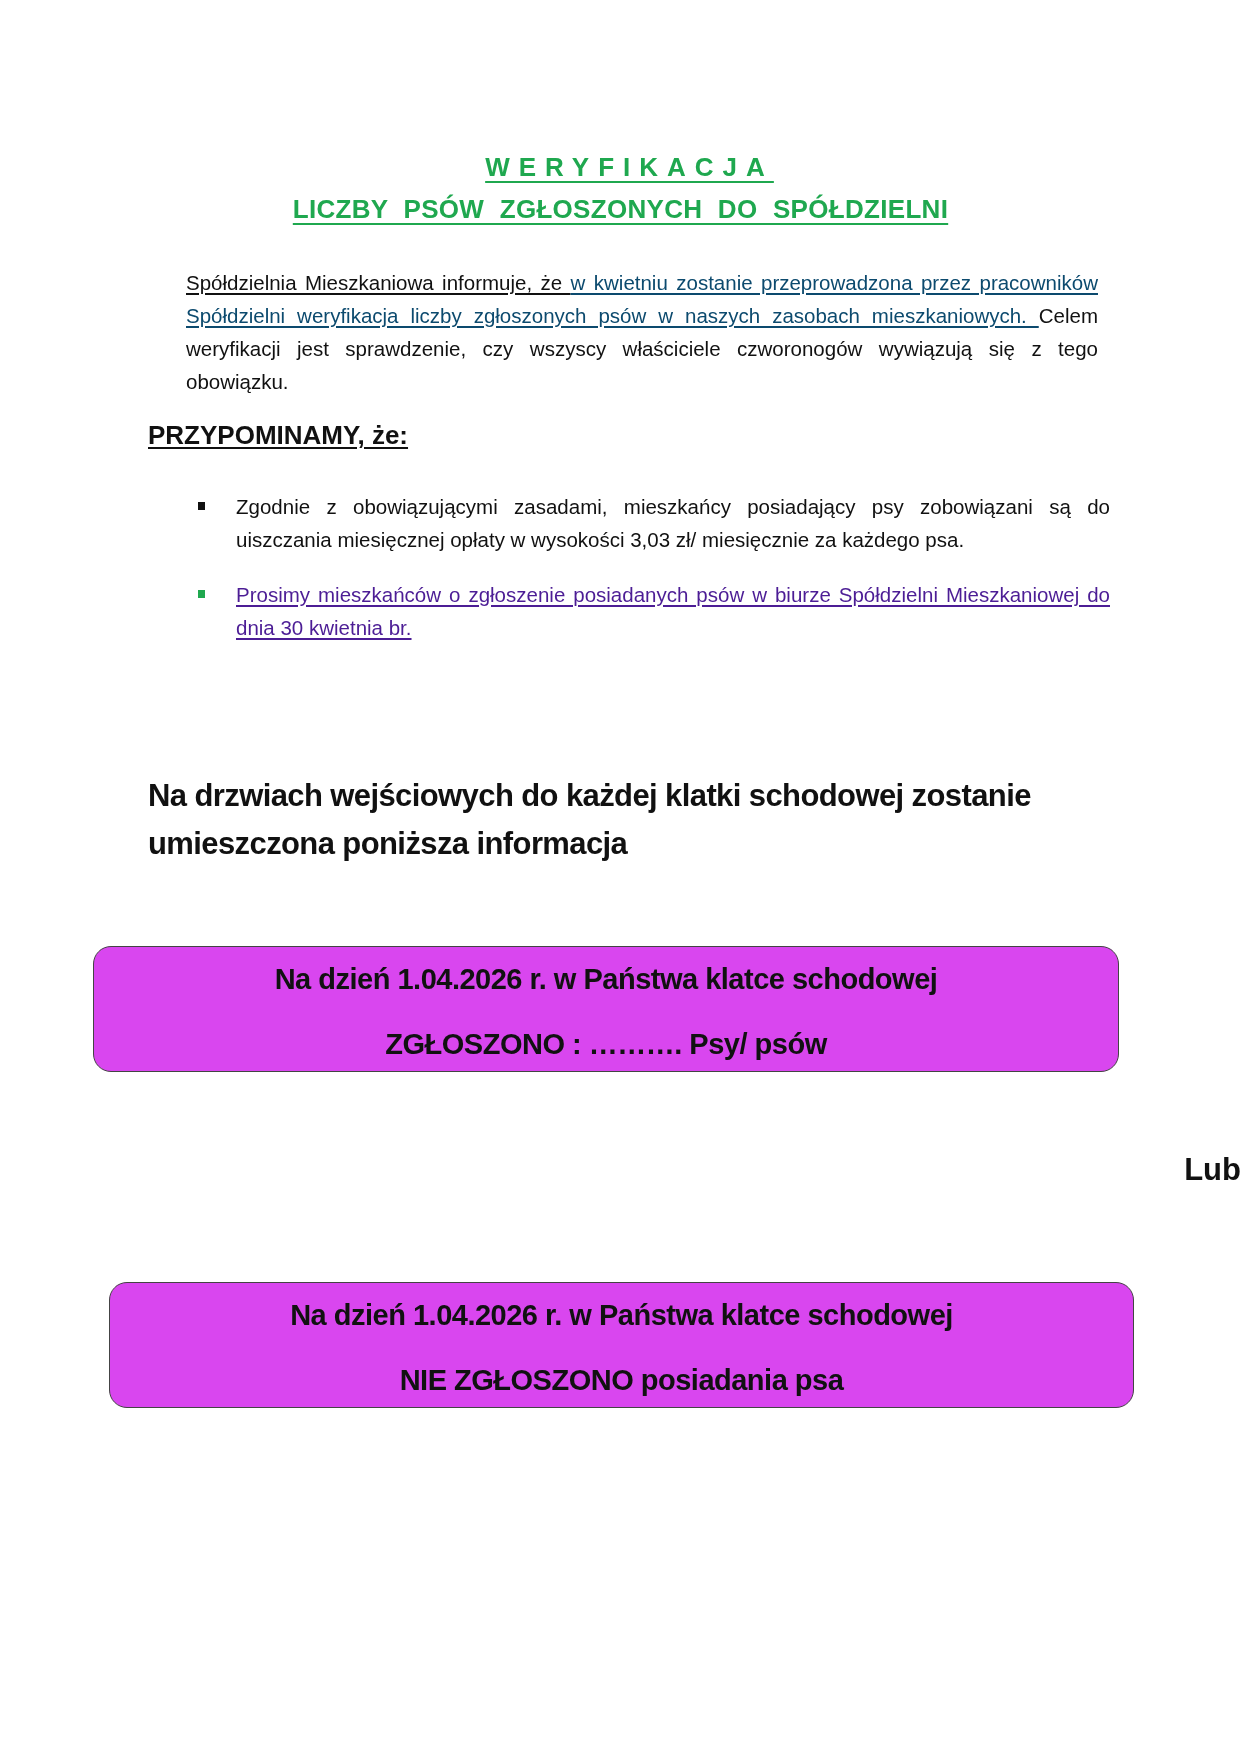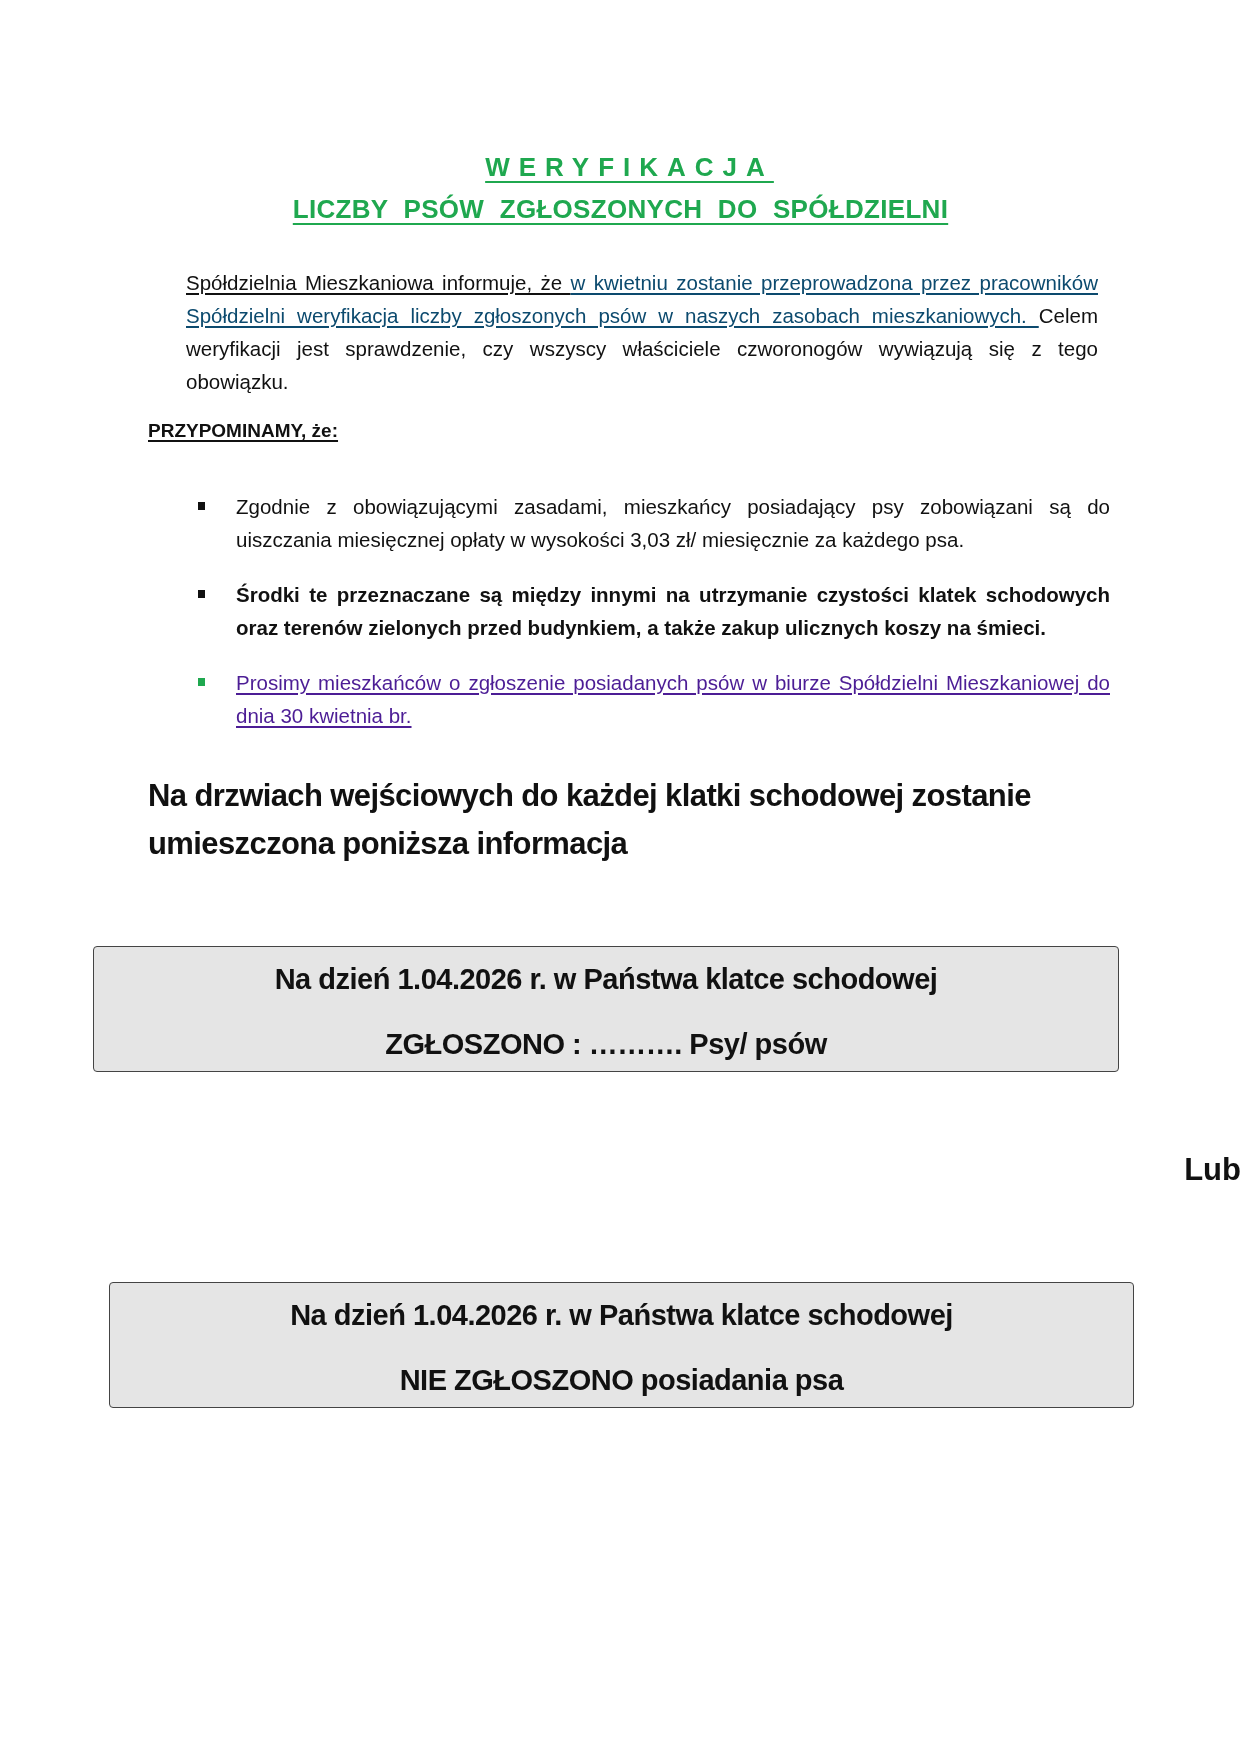--- a/index.html
+++ b/index.html
@@ -7,33 +7,33 @@
          font-family: "Liberation Sans", "DejaVu Sans", sans-serif; color: #111; }
   .title { position: absolute; left: 0; width: 1241px; text-align: center; color: #1fa84f;
            font-weight: bold; text-decoration: underline; text-underline-offset: 5px;
            text-decoration-thickness: 2px; }
   .title-1 { top: 152px; font-size: 26px; letter-spacing: 9px; padding-left: 9px; }
   .title-2 { top: 194px; font-size: 26px; word-spacing: 8px; letter-spacing: 0.3px; }
   .intro { position: absolute; left: 186px; width: 912px; top: 266px; font-size: 20.5px;
            line-height: 33px; text-align: justify; text-justify: inter-word; }
   .intro .ul-dark { text-decoration: underline; text-underline-offset: 3px; }
   .intro .ul-green { color: #0c4a6e; text-decoration: underline; text-underline-offset: 3px; }
-  .remind { position: absolute; left: 148px; top: 420px; font-size: 19px; font-weight: bold;
+  .remind { position: absolute; left: 148px; top: 420px; font-size: 26px; font-weight: bold;
             text-decoration: underline; text-underline-offset: 3px; text-decoration-thickness: 2px; }
   .bullets { position: absolute; left: 186px; width: 912px; top: 478px; margin: 12px; padding: 0; list-style: none; }
   .bullet { position: relative; padding-left: 38px; font-size: 20.5px; line-height: 33px;
             text-align: justify; text-justify: inter-word; margin-bottom: 22px; }
   .bullet .marker { position: absolute; left: 0; top: 12px; width: 7px; height: 8px; background: #111; }
   .bullet.bold { font-weight: bold; }
   .bullet.green-b { color: #4c1d95; }
   .bullet.green-b .marker { background: #1fa84f; }
   .bullet.green-b .btext { text-decoration: underline; text-underline-offset: 3px; }
   .notice { position: absolute; left: 148px; top: 772px; width: 960px; font-size: 31px;
             font-weight: bold; line-height: 48px; letter-spacing: -0.6px; }
-  .box { position: absolute; background: #e5e5e5; border: 1.5px solid #444; border-radius: 4px;
+  .box { position: absolute; background: #d946ef; border: 1.5px solid #444; border-radius: 18px;
          box-sizing: border-box; text-align: center; font-weight: bold; font-size: 29px; letter-spacing: -0.5px; }
   .box-1 { left: 93px; top: 946px; width: 1026px; height: 126px; }
   .box-2 { left: 109px; top: 1282px; width: 1025px; height: 126px; }
   .box .line-1 { position: absolute; left: 0; right: 0; top: 10px; line-height: 44px; }
   .box .line-2 { position: absolute; left: 0; right: 0; top: 75px; line-height: 44px; }
   .or { position: absolute; left: 0; width: 1241px; top: 1152px; text-align: right; font-size: 31px; font-weight: bold; }
 </style>
 </head>
 <body>
 
@@ -44,24 +44,20 @@
 
   <p class="intro" style="margin:0;"><span class="ul-dark">Spółdzielnia Mieszkaniowa informuje, że </span><span class="ul-green">w kwietniu zostanie przeprowadzona przez pracowników Spółdzielni weryfikacja liczby zgłoszonych psów w naszych zasobach mieszkaniowych. </span><span>Celem weryfikacji jest sprawdzenie, czy wszyscy właściciele czworonogów wywiązują się z tego obowiązku.</span></p>
 
   <div class="remind">PRZYPOMINAMY, że:</div>
 
   <ul class="bullets">
     <li class="bullet">
       <span class="marker"></span>
       <span class="btext">Zgodnie z obowiązującymi zasadami, mieszkańcy posiadający psy zobowiązani są do uiszczania miesięcznej opłaty w wysokości 3,03 zł/ miesięcznie  za każdego psa.</span>
     </li>
-    <li class="bullet bold">
-      <span class="marker"></span>
-      <span class="btext">Środki te przeznaczane są między innymi na utrzymanie czystości klatek schodowych oraz terenów zielonych przed budynkiem, a także zakup ulicznych koszy na śmieci.</span>
-    </li>
     <li class="bullet green-b">
       <span class="marker"></span>
       <span class="btext">Prosimy mieszkańców o zgłoszenie posiadanych psów w biurze Spółdzielni Mieszkaniowej  do dnia 30 kwietnia br.</span>
     </li>
   </ul>
 
   <div class="notice">Na drzwiach wejściowych do każdej klatki schodowej zostanie umieszczona poniższa informacja</div>
 
   <div class="box box-1">
     <div class="line-1">Na dzień 1.04.2026 r. w Państwa klatce schodowej</div>

